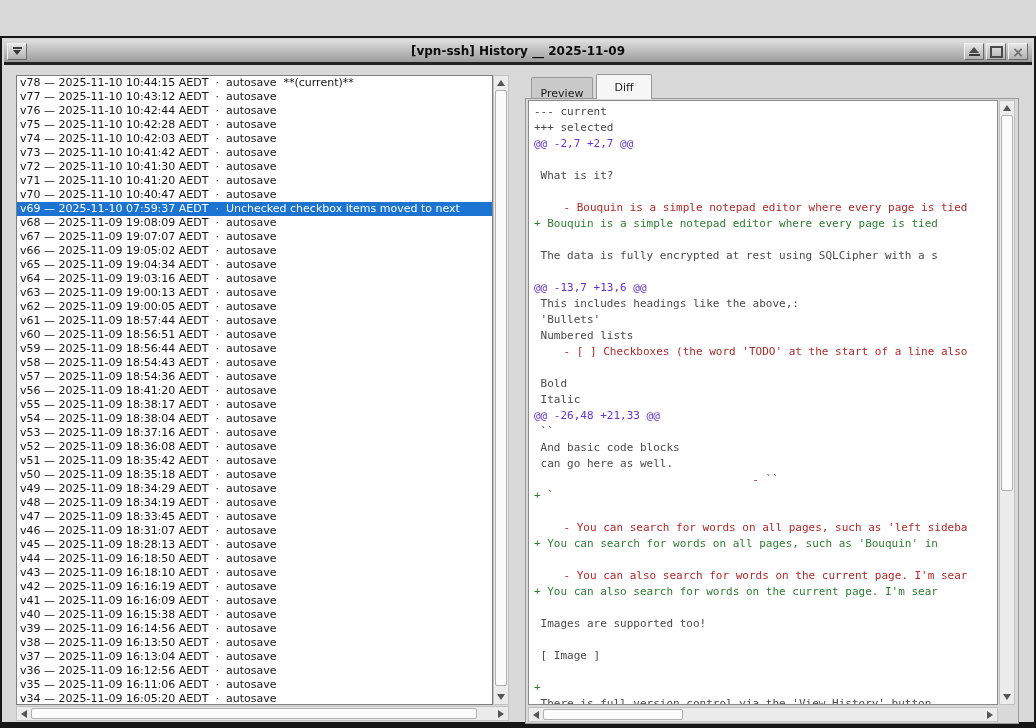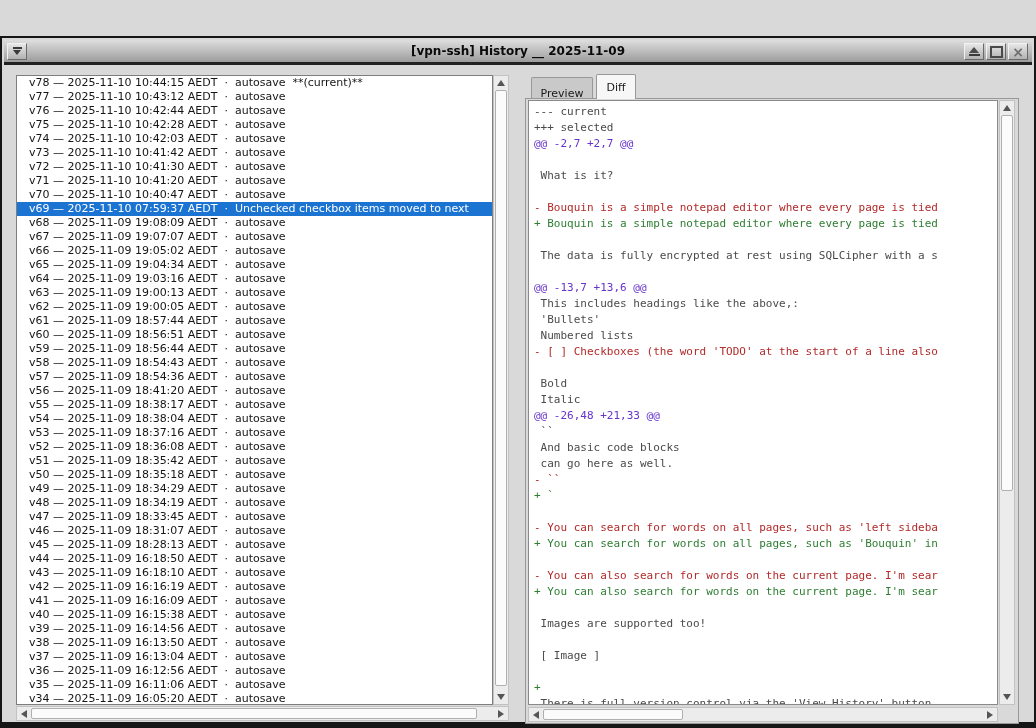--- a/index.html
+++ b/index.html
@@ -42,21 +42,21 @@
   .sq{width:9px;height:8px;border:2px solid #4a4a4a;background:transparent;}
   .x-glyph{font-size:14px;font-weight:bold;color:#6e6e6e;line-height:14px;}
   
   .listbox{
     position:absolute;left:14px;top:37px;width:477px;height:630px;
     background:#ffffff;border:1px solid #7e7e7e;box-sizing:border-box;
     overflow:hidden;
   }
   .lb-row{
     height:14px;line-height:14px;font-size:11px;color:#151515;
-    padding-left:12px;white-space:pre;
+    padding-left:3px;white-space:pre;
   }
   .lb-row.selected{background:#1b74d1;color:#ffffff;}
   
   .sb{position:absolute;background:#ececec;border:1px solid #c2c2c2;box-sizing:border-box;}
   .sb-thumb{position:absolute;background:#fbfbfb;border:1px solid #b0b0b0;box-sizing:border-box;border-radius:2px;}
   .arr{position:absolute;width:0;height:0;}
   .arr-up{border-left:4px solid transparent;border-right:4px solid transparent;border-bottom:6px solid #555;}
   .arr-down{border-left:4px solid transparent;border-right:4px solid transparent;border-top:6px solid #555;}
   .arr-left{border-top:4px solid transparent;border-bottom:4px solid transparent;border-right:6px solid #555;}
   .arr-right{border-top:4px solid transparent;border-bottom:4px solid transparent;border-left:6px solid #555;}
@@ -72,38 +72,38 @@
   .lb-hscroll .sb-thumb{left:14px;top:1px;height:11px;width:446px;}
   
   .tab{
     position:absolute;box-sizing:border-box;font-size:11px;color:#1a1a1a;
     border:1px solid #989898;border-bottom:none;
     display:flex;align-items:center;justify-content:center;
     border-radius:2px 2px 0 0;
   }
   .tab-preview{left:529px;top:39px;width:62px;height:32px;background:#c9c9c9;}
   .tab.active{background:#f7f7f7;z-index:3;}
-  .tab-diff{left:594px;top:36px;width:40px;height:25px;}
+  .tab-diff{left:594px;top:36px;width:56px;height:25px;}
   .nb-frame{
     position:absolute;left:523px;top:60px;width:494px;height:626px;
     border:1px solid #989898;background:#d9d9d9;box-sizing:border-box;z-index:1;
   }
   
   .diff-area{
     position:absolute;left:526px;top:62px;width:470px;height:605px;
     background:#ffffff;border:1px solid #8a8a8a;box-sizing:border-box;
     overflow:hidden;z-index:2;
     font-family:"DejaVu Sans Mono","Liberation Mono",monospace;
     font-size:11px;line-height:16px;
     padding:3px 0 0 5px;
   }
   .d-line{white-space:pre;height:16px;color:#4a4a4a;}
   .d-line.meta{color:#4a4a4a;}
   .d-line.hunk{color:#6633cc;}
-  .d-line.del{color:#b22929;}
+  .d-line.del{color:#b22929;text-align:center;}
   .d-line.add{color:#2e7d32;}
   
   .df-vscroll{left:997px;top:62px;width:16px;height:605px;z-index:2;}
   .df-vscroll .arr-up{left:3px;top:4px;}
   .df-vscroll .arr-down{left:3px;bottom:4px;}
   .df-vscroll .sb-thumb{left:1px;top:14px;width:12px;height:376px;}
   .df-hscroll{left:526px;top:669px;width:470px;height:15px;z-index:2;}
   .df-hscroll .arr-left{left:4px;top:3px;}
   .df-hscroll .arr-right{right:4px;top:3px;}
   .df-hscroll .sb-thumb{left:14px;top:1px;height:11px;width:140px;}

